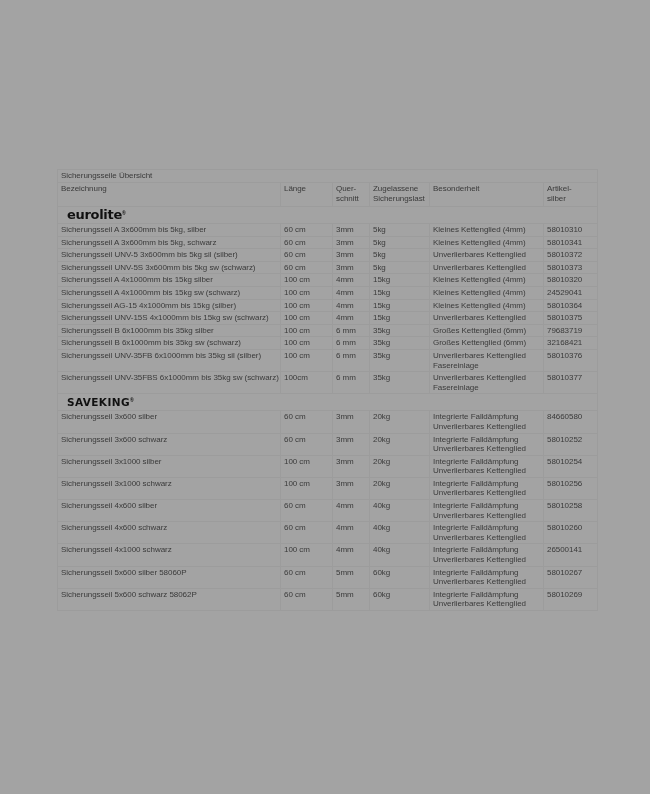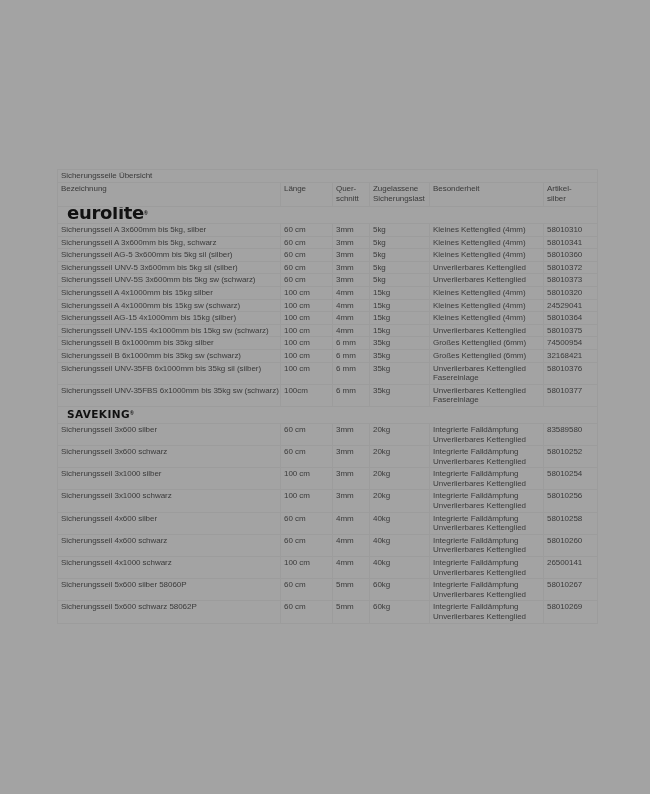--- a/index.html
+++ b/index.html
@@ -31,21 +31,21 @@
     overflow: hidden;
   }
   tr.title-row td { height: 10px; }
   tr.header-row td { height: 21px; }
   tr.brand-row td { height: 14px; padding-left: 9px; vertical-align: middle; }
   tr.data-row.single td { height: 8.5px; }
   tr.data-row.double td { height: 18.5px; }
   .brand-logo { color: #111111; font-weight: bold; }
   .eurolite-logo {
     font-family: "DejaVu Sans", sans-serif;
-    font-size: 18px;
+    font-size: 13px;
     letter-spacing: -0.3px;
     margin-top: 41px;
   }
   .saveking-logo {
     font-family: "DejaVu Sans", sans-serif;
     font-size: 10.5px;
     letter-spacing: 0.4px;
     margin-top: 8px;
   }
   .reg { font-size: 5px; vertical-align: super; font-weight: bold; color: #111111; }
@@ -94,28 +94,20 @@
 
   <tr class="data-row single">
     <td>Sicherungsseil A 3x600mm bis 5kg, schwarz</td>
     <td>60 cm</td>
     <td>3mm</td>
     <td>5kg</td>
     <td>Kleines Kettenglied (4mm)</td>
     <td>58010341</td>
   </tr>
 
-  <tr class="data-row single">
-    <td>Sicherungsseil AG-5 3x600mm bis 5kg sil (silber)</td>
-    <td>60 cm</td>
-    <td>3mm</td>
-    <td>5kg</td>
-    <td>Kleines Kettenglied (4mm)</td>
-    <td>58010360</td>
-  </tr>
 
   <tr class="data-row single">
     <td>Sicherungsseil UNV-5 3x600mm bis 5kg sil (silber)</td>
     <td>60 cm</td>
     <td>3mm</td>
     <td>5kg</td>
     <td>Unverlierbares Kettenglied</td>
     <td>58010372</td>
   </tr>
 
@@ -163,21 +155,21 @@
     <td>Unverlierbares Kettenglied</td>
     <td>58010375</td>
   </tr>
 
   <tr class="data-row single">
     <td>Sicherungsseil B 6x1000mm bis 35kg silber</td>
     <td>100 cm</td>
     <td>6 mm</td>
     <td>35kg</td>
     <td>Großes Kettenglied (6mm)</td>
-    <td>74500954</td>
+    <td>79683719</td>
   </tr>
 
   <tr class="data-row single">
     <td>Sicherungsseil B 6x1000mm bis 35kg sw (schwarz)</td>
     <td>100 cm</td>
     <td>6 mm</td>
     <td>35kg</td>
     <td>Großes Kettenglied (6mm)</td>
     <td>32168421</td>
   </tr>
@@ -206,21 +198,21 @@
     <td colspan="6"><span class="brand-logo saveking-logo">SAVEKING</span><span class="reg">®</span></td>
   </tr>
 
   <tr class="data-row double">
     <td>Sicherungsseil 3x600 silber</td>
     <td>60 cm</td>
     <td>3mm</td>
     <td>20kg</td>
     <td>Integrierte Falldämpfung
 Unverlierbares Kettenglied</td>
-    <td>83589580</td>
+    <td>84660580</td>
   </tr>
 
   <tr class="data-row double">
     <td>Sicherungsseil 3x600 schwarz</td>
     <td>60 cm</td>
     <td>3mm</td>
     <td>20kg</td>
     <td>Integrierte Falldämpfung
 Unverlierbares Kettenglied</td>
     <td>58010252</td>

